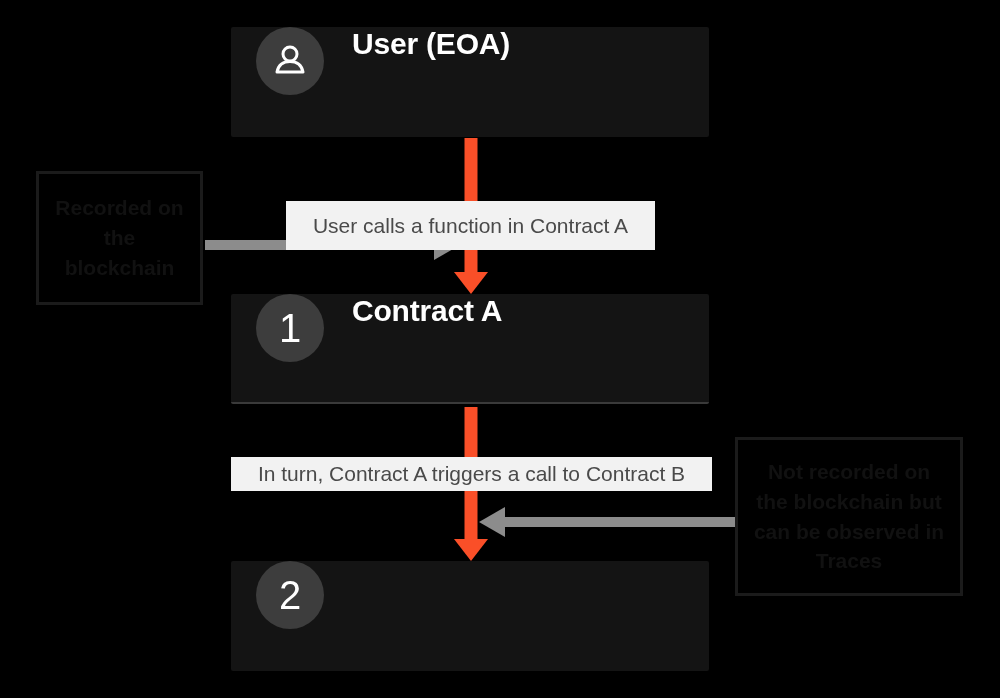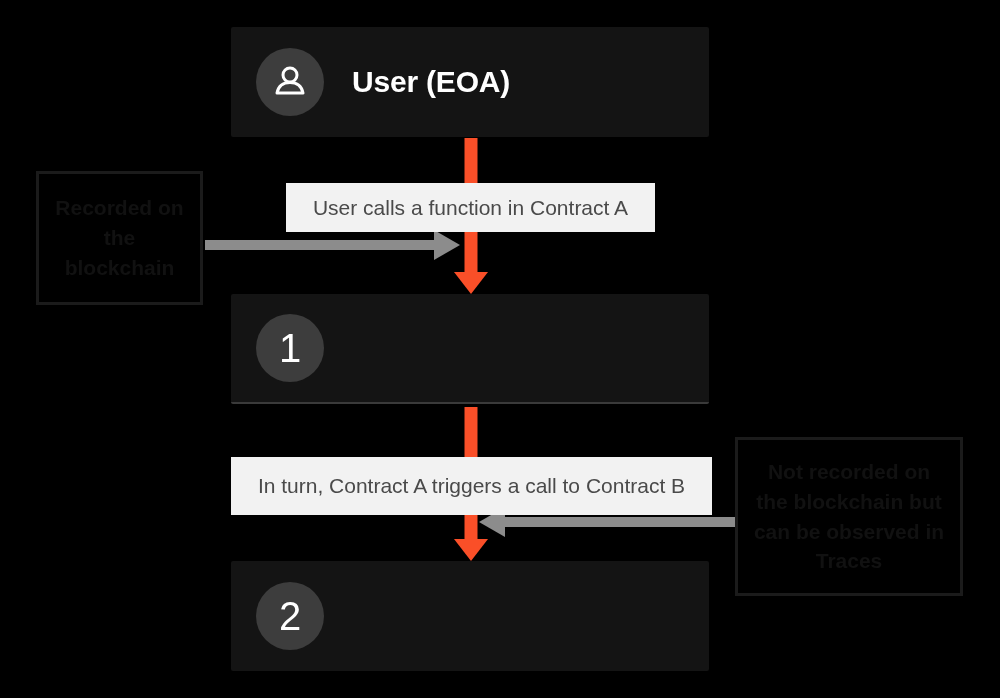--- a/index.html
+++ b/index.html
@@ -18,21 +18,21 @@
 
   
   .node {
     position: absolute;
     left: 231px;
     width: 478px;
     height: 110px;
     background: #141414;
     border-radius: 2px;
     display: flex;
-    align-items: center;
+    align-items: flex-start;
     box-sizing: border-box;
     z-index: 4;
   }
   .node.with-rule {
     border-bottom: 2px solid #3a3a3a;
   }
   .node-badge {
     width: 68px;
     height: 68px;
     border-radius: 50%;
@@ -62,22 +62,22 @@
     background: #f2f2f2;
     color: #4a4a4a;
     font-size: 21px;
     display: flex;
     align-items: center;
     justify-content: center;
     box-sizing: border-box;
     z-index: 5;
     white-space: nowrap;
   }
-  #chip-1 { left: 286px; top: 183px; width: 369px; height: 49px; }
-  #chip-2 { left: 231px; top: 457px; width: 481px; height: 58px; }
+  #chip-1 { left: 286px; top: 201px; width: 369px; height: 49px; }
+  #chip-2 { left: 231px; top: 457px; width: 481px; height: 34px; }
 
   
   .v-arrow {
     position: absolute;
     z-index: 3;
   }
   .v-arrow .stem {
     position: absolute;
     left: 50%;
     top: 0;
@@ -166,20 +166,21 @@
 
   <div class="v-arrow" id="v-arrow-1">
     <div class="stem"></div>
     <div class="head"></div>
   </div>
 
   <div class="chip" id="chip-1">User calls a function in Contract A</div>
 
   <div class="node with-rule" style="top:294px;">
     <div class="node-badge">1</div>
+    <div class="node-label">Contract A</div>
   </div>
 
   <div class="v-arrow" id="v-arrow-2">
     <div class="stem"></div>
     <div class="head"></div>
   </div>
 
   <div class="chip" id="chip-2">In turn, Contract A triggers a call to Contract B</div>
 
   <div class="node" style="top:561px;">

